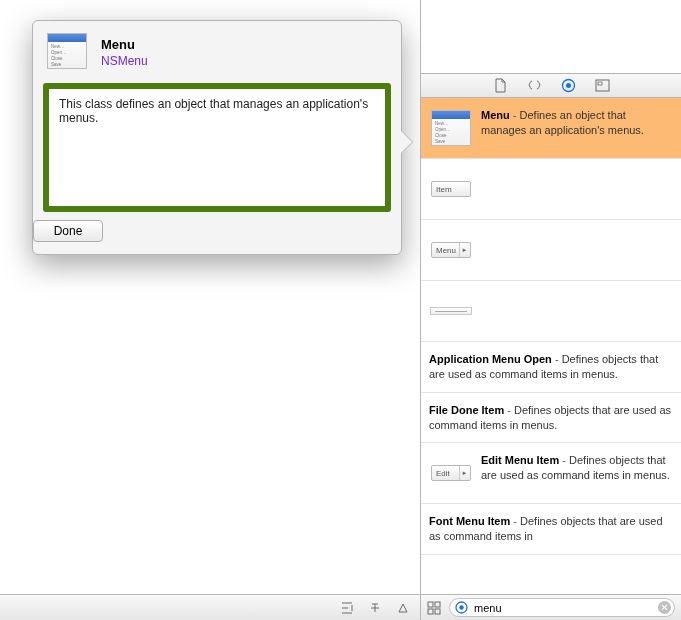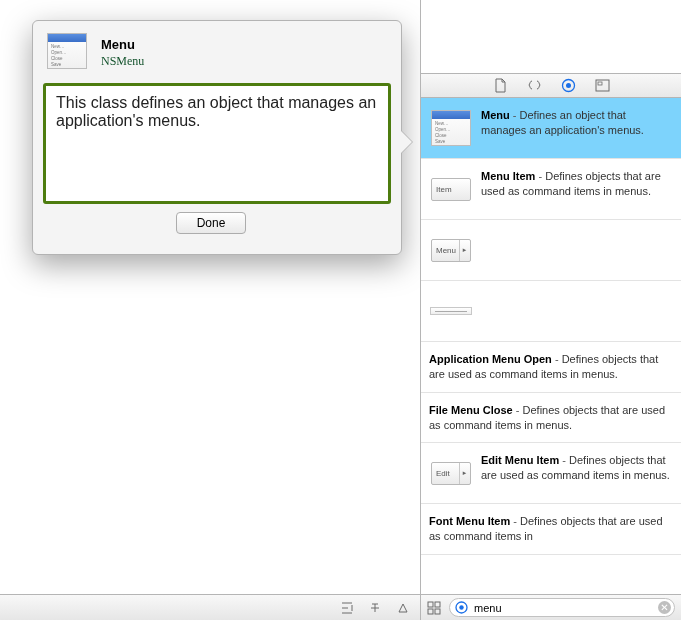--- a/index.html
+++ b/index.html
@@ -57,21 +57,21 @@
   }
   .lib-item {
     display: flex;
     align-items: flex-start;
     padding: 10px 8px 10px 8px;
     border-bottom: 1px solid #e3e3e3;
     gap: 8px;
     background: #fff;
   }
   .lib-item.selected {
-    background: #7dd3fc;
+    background: #fdba74;
   }
   .lib-thumb {
     width: 44px; height: 40px;
     flex-shrink: 0;
     display: flex; align-items: center; justify-content: center;
   }
   .lib-text {
     font-size: 11px;
     line-height: 1.35;
     color: #333;
@@ -166,36 +166,36 @@
     align-items: center;
     gap: 10px;
     padding: 12px 14px 6px 14px;
   }
   .popover-header .big-thumb {
     width: 44px; height: 40px;
     flex-shrink: 0;
   }
   .popover-header .titles { line-height: 1.25; }
   .popover-header .cls-title { font-weight: 600; font-size: 13px; color: #000; }
-  .popover-header .cls-sub { font-size: 12px; color: #14532d; font-family: Liberation Serif, serif; }
+  .popover-header .cls-sub { font-size: 12px; color: #6d28d9; }
   .popover-body {
     margin: 4px 10px 8px 10px;
     flex: 1;
     background: #fff;
-    border: 3px solid #4d7c0f;
+    border: 6px solid #4d7c0f;
     border-radius: 3px;
     padding: 8px 10px;
-    font-size: 16px;
+    font-size: 12px;
     color: #222;
     overflow: auto;
   }
   .popover-footer {
     display: flex;
-    justify-content: center;
-    padding: 0 12px 20px 0;
+    justify-content: flex-start;
+    padding: 0 12px 12px 0;
   }
   .done-btn {
     min-width: 70px;
     padding: 3px 14px;
     font-size: 12px;
     background: linear-gradient(#ffffff,#e9e9e9);
     border: 1px solid #acacac;
     border-radius: 4px;
     cursor: pointer;
   }
@@ -211,21 +211,21 @@
     position: absolute; left: 0; right: 0; top: 0;
     height: 8px;
     background: linear-gradient(#5a8fe0,#3a6fc8);
   }
   .menu-thumb .lines {
     position: absolute; left: 3px; top: 10px;
     font-size: 4.5px; line-height: 1.3; color: #777;
     white-space: pre;
   }
   .pill-thumb {
-    width: 40px; height: 23px;
+    width: 40px; height: 16px;
     border: 1px solid #b8b8b8;
     border-radius: 2px;
     background: linear-gradient(#ffffff,#eaeaea);
     display: flex; align-items: center;
     font-size: 8px; color: #555;
     padding: 0 4px;
     position: relative;
   }
   .pill-thumb .arrow {
     position: absolute; right: 1px; top: 0; bottom: 0;
@@ -324,39 +324,38 @@
 Close
 Save</div>
           </div>
         </div>
         <div class="lib-text"><b>Menu</b><span class="sep"> - </span><span>Defines an object that manages an application's menus.</span></div>
       </div>
       <div class="lib-item">
         <div class="lib-thumb">
           <div class="pill-thumb">Item</div>
         </div>
-        <div class="lib-text"><b>Menu Item</b><span class="sep"> - </span><span>Defines objects that are used as command items in menus.</span></div>
       </div>
       <div class="lib-item">
         <div class="lib-thumb">
           <div class="pill-thumb">Menu<div class="arrow">▸</div></div>
         </div>
       </div>
       <div class="lib-item">
         <div class="lib-thumb">
           <div class="sep-thumb">
             <div class="line"></div>
           </div>
         </div>
       </div>
       <div class="lib-item">
         <div class="lib-text"><b>Application Menu Open</b><span class="sep"> - </span><span>Defines objects that are used as command items in menus.</span></div>
       </div>
       <div class="lib-item">
-        <div class="lib-text"><b>File Menu Close</b><span class="sep"> - </span><span>Defines objects that are used as command items in menus.</span></div>
+        <div class="lib-text"><b>File Done Item</b><span class="sep"> - </span><span>Defines objects that are used as command items in menus.</span></div>
       </div>
       <div class="lib-item">
         <div class="lib-thumb">
           <div class="pill-thumb">Edit<div class="arrow">▸</div></div>
         </div>
         <div class="lib-text"><b>Edit Menu Item</b><span class="sep"> - </span><span>Defines objects that are used as command items in menus.</span></div>
       </div>
       <div class="lib-item">
         <div class="lib-text"><b>Font Menu Item</b><span class="sep"> - </span><span>Defines objects that are used as command items in</span></div>
       </div>

